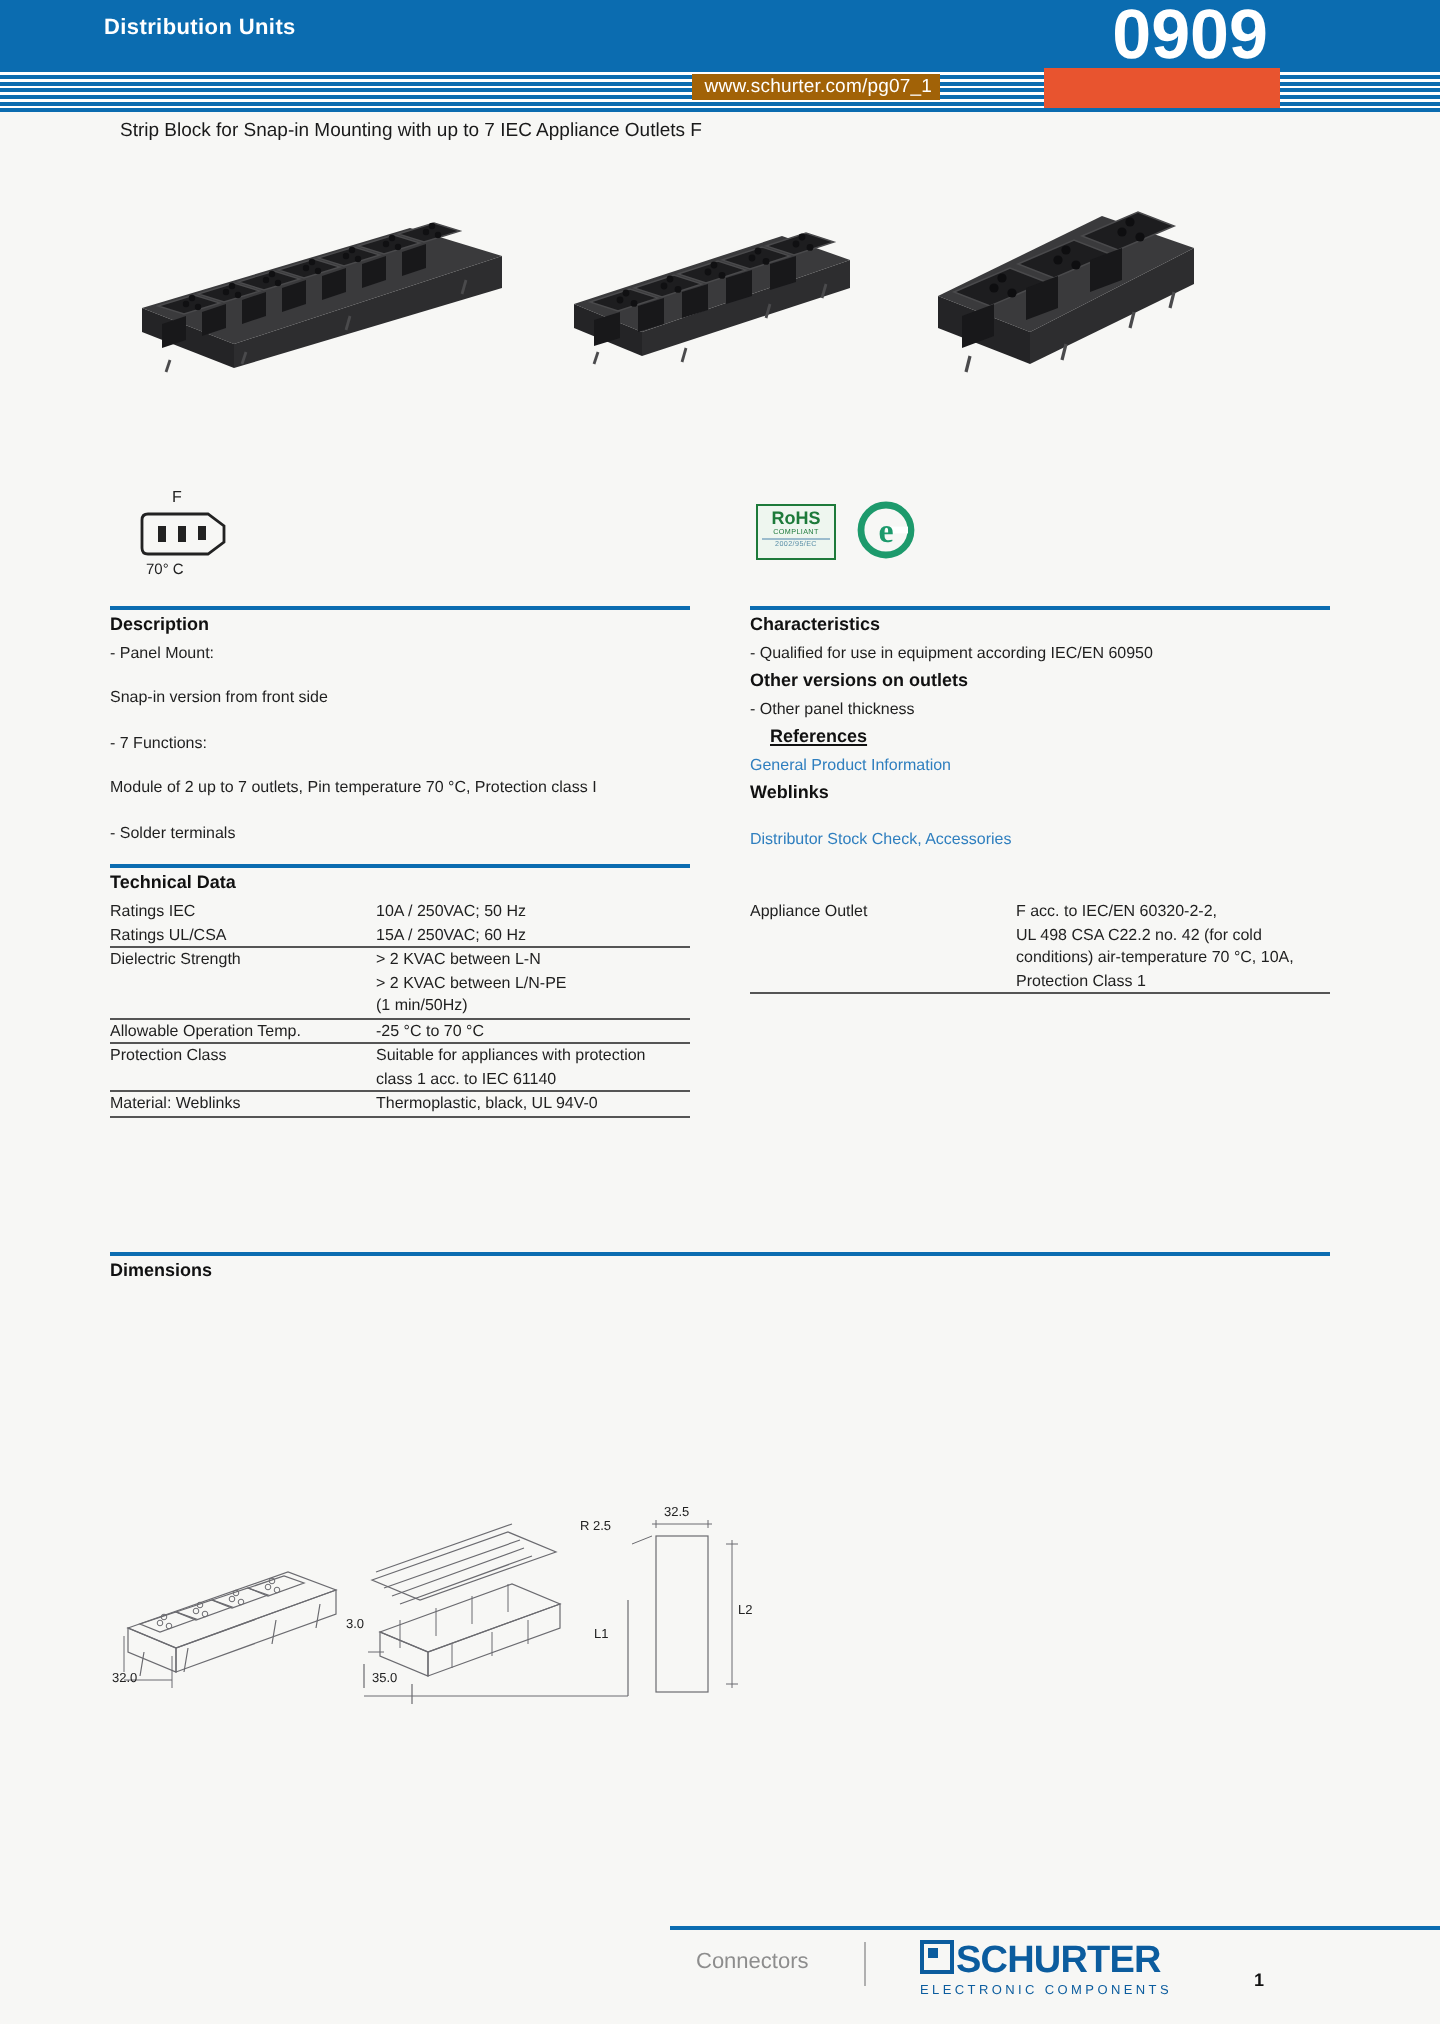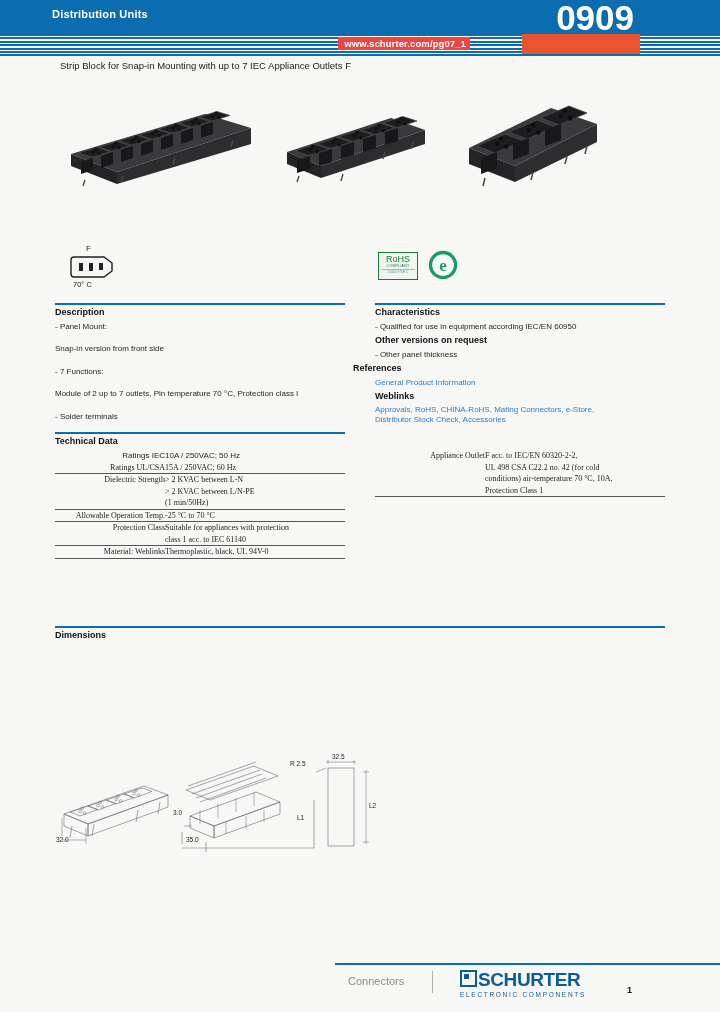--- a/index.html
+++ b/index.html
@@ -12,54 +12,54 @@
     overflow:hidden;
   }
   .page{position:relative;width:640px;height:1012px;background:#f7f7f5;}
 
   
   .hdr-band{position:absolute;left:0;top:0;width:720px;height:34px;background:#0b6cb0;}
   .hdr-title{position:absolute;left:52px;top:8px;font-size:11px;font-weight:bold;color:#ffffff;letter-spacing:.2px;}
   .hdr-number{position:absolute;right:6px;top:-4px;font-size:35px;font-weight:bold;color:#ffffff;letter-spacing:0px;line-height:44px;font-family:"Liberation Sans", sans-serif;}
   .hdr-stripes{position:absolute;left:0;top:34px;width:720px;height:20px;
      background:repeating-linear-gradient(to bottom,#0b6cb0 0px,#0b6cb0 2px,#ffffff 2px,#ffffff 3.4px);}
-  .hdr-url{position:absolute;right:170px;top:37px;font-size:9.5px;font-weight:bold;color:#ffffff;background:#ef4444;padding:1px 4px 1px 6px;letter-spacing:.1px;}
+  .hdr-url{position:absolute;right:170px;top:37px;font-size:9.5px;font-weight:normal;color:#ffffff;background:#a16207;padding:1px 4px 1px 6px;letter-spacing:.1px;}
   .hdr-orange{position:absolute;right:0;top:34px;width:118px;height:20px;background:#e8542f;}
   .hdr-rule{position:absolute;left:0;top:54px;width:720px;height:2px;background:#0b6cb0;}
 
   .subtitle{position:absolute;left:60px;top:60px;font-size:9.5px;color:#1a1a1a;}
 
   
   .photos{position:absolute;left:55px;top:92px;width:610px;height:100px;}
   .photo{position:absolute;}
 
   
   .sym{position:absolute;left:68px;top:244px;width:56px;height:48px;}
   .sym-letter{position:absolute;left:18px;top:0px;font-size:8px;color:#222;}
   .sym-temp{position:absolute;left:5px;top:36px;font-size:7.5px;color:#222;}
   .logos{position:absolute;left:378px;top:250px;height:40px;}
   .rohs{position:absolute;left:0;top:2px;width:38px;height:26px;border:1px solid #1d7a3a;background:#eef6ef;}
-  .rohs b{display:block;text-align:center;font-size:9px;font-weight:normal;color:#1d7a3a;line-height:10px;margin-top:1px;font-family:"Liberation Sans",sans-serif;}
+  .rohs b{display:block;text-align:center;font-size:9px;font-weight:bold;color:#1d7a3a;line-height:10px;margin-top:1px;font-family:"Liberation Sans",sans-serif;}
   .rohs i{display:block;text-align:center;font-size:3.6px;font-style:normal;color:#1d7a3a;letter-spacing:.2px;line-height:5px;}
   .rohs u{display:block;text-align:center;font-size:3.6px;text-decoration:none;color:#5a8fa8;letter-spacing:.2px;line-height:5px;border-top:1px solid #9bbccd;margin:0 2px;}
   .china{position:absolute;left:48px;top:0px;}
 
   
   .secline{position:absolute;height:1px;background:#0b6cb0;}
   .secline.thick{height:2px;}
   h3.sh{position:absolute;margin:0;font-size:9px;font-weight:bold;color:#111;}
   .body-txt{position:absolute;font-size:8px;color:#1f1f1f;line-height:11.2px;white-space:pre-line;}
   .link{color:#2f7fbf;}
 
   
   .td-wrap{position:absolute;font-size:8px;color:#1f1f1f;}
   .tdrow{position:relative;display:flex;}
-  .tdrow .k{width:110px;flex:0 0 110px;line-height:11.5px;text-align:right;}
-  .tdrow .v{flex:1;line-height:11.5px;white-space:pre-line;}
-  .hr-b{border-bottom:1px solid #555;font-family:Liberation Serif, serif;}
+  .tdrow .k{width:110px;flex:0 0 110px;line-height:11.5px;}
+  .tdrow .v{flex:1;line-height:11.5px;white-space:pre-line;margin-left:23px;}
+  .hr-b{border-bottom:1px solid #555;}
 
   
   .dim-area{position:absolute;left:50px;top:752px;width:330px;height:115px;}
   .dlabel{position:absolute;font-size:6.5px;color:#222;font-family:"Liberation Sans",sans-serif;}
 
   
   .ft-rule{position:absolute;left:335px;top:963px;width:385px;height:2px;background:#0b6cb0;}
   .ft-conn{position:absolute;left:348px;top:975px;font-size:11px;color:#8d8d8d;}
   .ft-div{position:absolute;left:432px;top:971px;width:1px;height:22px;background:#b0b0b0;}
   .ft-logo{position:absolute;left:460px;top:969px;}
@@ -252,28 +252,27 @@
     <span>  Snap-in version from front side</span><br>
     <span>- 7 Functions:</span><br>
     <span>  Module of 2 up to 7 outlets, Pin temperature 70 °C, Protection class I</span><br>
     <span>- Solder terminals</span>
   </div>
 
   <div class="secline thick" style="left:375px;top:303px;width:290px;"></div>
   <h3 class="sh" style="left:375px;top:307px;">Characteristics</h3>
   <div class="body-txt" style="left:375px;top:321px;width:300px;">- Qualified for use in equipment according IEC/EN 60950</div>
 
-  <h3 class="sh" style="left:375px;top:335px;">Other versions on request</h3>
+  <h3 class="sh" style="left:375px;top:335px;">Other versions on outlets</h3>
   <div class="body-txt" style="left:375px;top:349px;width:300px;">- Other panel thickness</div>
 
-  <h3 class="sh" style="left:353px;top:363px;">References</h3>
+  <h3 class="sh" style="left:385px;top:363px;text-decoration:underline;">References</h3>
   <div class="body-txt link" style="left:375px;top:377px;width:300px;">General Product Information</div>
 
   <h3 class="sh" style="left:375px;top:391px;">Weblinks</h3>
-  <div class="body-txt link" style="left:375px;top:404px;width:300px;">Approvals, RoHS, CHINA-RoHS, Mating Connectors, e-Store,</div>
   <div class="body-txt link" style="left:375px;top:414px;width:300px;">Distributor Stock Check, Accessories</div>
 
   <div class="secline thick" style="left:55px;top:432px;width:290px;"></div>
   <h3 class="sh" style="left:55px;top:436px;">Technical Data</h3>
 
   <div class="td-wrap" id="td-left" style="left:55px;top:450px;width:290px;">
       <div class="tdrow">
         <div class="k">Ratings IEC</div>
         <div class="v">10A / 250VAC; 50 Hz</div>
       </div>

